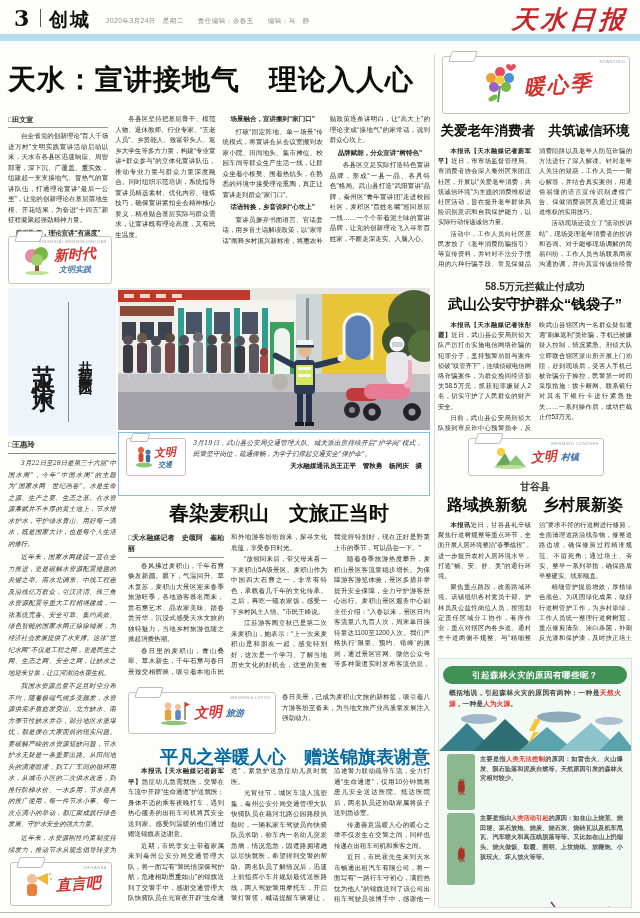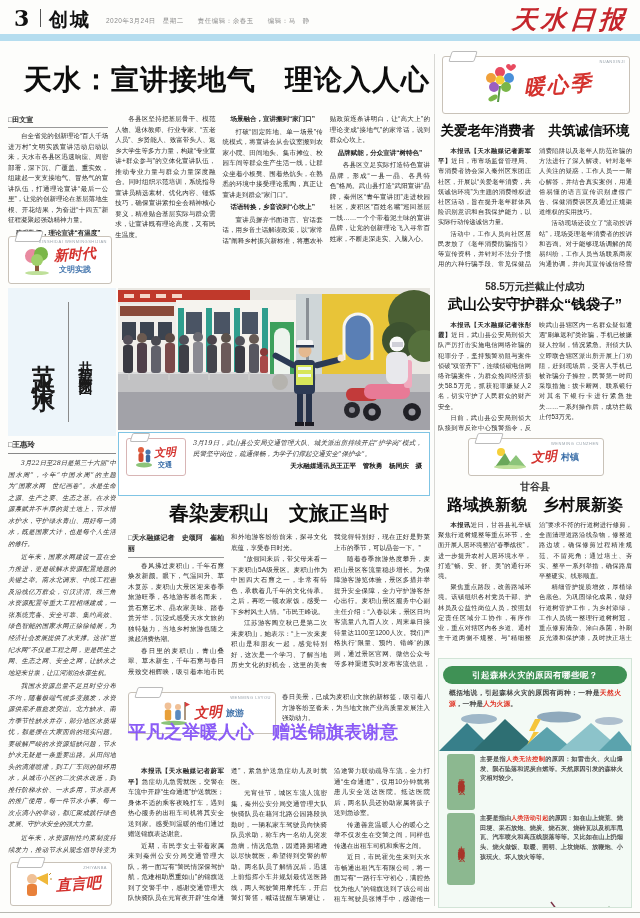--- a/index.html
+++ b/index.html
@@ -15,30 +15,30 @@
   .hdr-rule{position:absolute;left:0;top:34px;width:640px;height:7px;background:#b5ddef;}
   
   .body-cols{font-size:6.5px;line-height:1.62;text-align:justify;color:#2a2a2a;overflow:hidden;}
   .blk-p{text-indent:2em;margin:0 0 1px 0;}
   .blk-h{font-weight:bold;text-align:center;margin:2px 0;text-indent:0;}
   .blk-by{font-weight:bold;border-bottom:1px solid #999;padding-bottom:2px;margin-bottom:3px;
           text-indent:0;font-size:7px;color:#333;}
   .blk-p b{font-weight:bold;}
   
   .lead-title{position:absolute;left:8px;top:56px;width:422px;height:48px;line-height:48px;
-              text-align:right;font-weight:900;font-size:28px;color:#0d0d0d;letter-spacing:1px;}
+              text-align:left;font-weight:900;font-size:28px;color:#0d0d0d;letter-spacing:1px;}
   .lead-body{position:absolute;left:8px;top:114px;width:422px;height:170px;
              column-count:4;column-gap:7px;}
   
   .logobox{position:absolute;background:#fff;border:1px solid #c9c2b8;border-radius:3px;
            display:flex;align-items:center;justify-content:center;gap:4px;}
   .bubble-tab{position:absolute;top:-6px;left:7px;width:24px;height:9px;background:#fff;
               border:1px solid #bbb;border-radius:2px;transform:skewX(-18deg);}
   .logo-script{font:bold italic 15px "DejaVu Serif",serif;color:#d4322e;transform:rotate(-4deg);white-space:nowrap;}
-  .logo-label{font-weight:900;font-size:9px;color:#3a6ea8;white-space:nowrap;}
+  .logo-label{font-weight:900;font-size:9px;color:#3a6ea8;white-space:nowrap;font-style:italic;}
   .logo-pinyin{position:absolute;top:2px;right:4px;font-size:4px;color:#9aa4ad;letter-spacing:.5px;}
   
   .water-panel{position:absolute;left:8px;top:288px;width:108px;height:148px;background:#edf5fa;
                display:flex;align-items:center;justify-content:center;gap:8px;}
   .water-title-main{writing-mode:vertical-rl;text-orientation:upright;font-weight:900;font-size:23px;
                     letter-spacing:8px;color:#1a1a1a;}
   .water-div{width:1px;height:120px;background:#8a8a8a;}
   .water-title-sub{writing-mode:vertical-rl;text-orientation:upright;font-weight:900;font-size:14px;
                    letter-spacing:4px;color:#1a1a1a;}
   .water-byline{position:absolute;left:8px;top:440px;width:108px;font-weight:bold;font-size:7.5px;
@@ -56,22 +56,22 @@
   .cap-text{flex:1;font-family:"DejaVu Serif",serif;font-style:italic;font-size:6.6px;line-height:1.6;
             text-align:justify;color:#333;}
   .cap-credit{font-family:"Liberation Sans",sans-serif;font-style:normal;font-weight:bold;
               text-align:right;margin-top:2px;color:#222;}
   
   .spring-title{position:absolute;left:128px;top:500px;width:302px;height:27px;line-height:27px;
                 text-align:center;font-weight:900;font-size:20px;color:#0d0d0d;}
   .spring-body{position:absolute;left:128px;top:532px;width:302px;height:156px;column-count:3;column-gap:7px;}
   .spring-tail{position:absolute;left:282px;top:692px;width:148px;height:40px;font-size:6.5px;
                line-height:1.62;text-align:justify;color:#2a2a2a;overflow:hidden;}
-  .flag-title{position:absolute;left:128px;top:720px;width:302px;height:24px;line-height:24px;
-              text-align:left;font-weight:900;font-size:18px;color:#8b5cf6;}
+  .flag-title{position:absolute;left:128px;top:745px;width:302px;height:24px;line-height:24px;
+              text-align:right;font-weight:900;font-size:18px;color:#0369a1;}
   .flag-body{position:absolute;left:128px;top:766px;width:302px;height:140px;column-count:3;column-gap:7px;}
   
   .v-divider{position:absolute;left:434px;top:54px;width:1px;height:852px;background:#d8d8d4;}
   .r-title{position:absolute;left:438px;width:194px;text-align:center;font-weight:900;color:#0d0d0d;}
   .r-kicker{position:absolute;left:438px;width:194px;text-align:center;font-weight:bold;color:#333;}
   .r-body{position:absolute;left:438px;width:194px;column-count:2;column-gap:8px;font-size:6.3px;}
   
   .fire-card{position:absolute;left:438px;top:658px;width:194px;height:250px;background:#f3faf5;
              border:1px solid #d2e4d7;box-sizing:border-box;overflow:hidden;}
   .fire-head{margin:7px 4px 4px;height:18px;line-height:18px;background:#3f9155;border-radius:9px;

